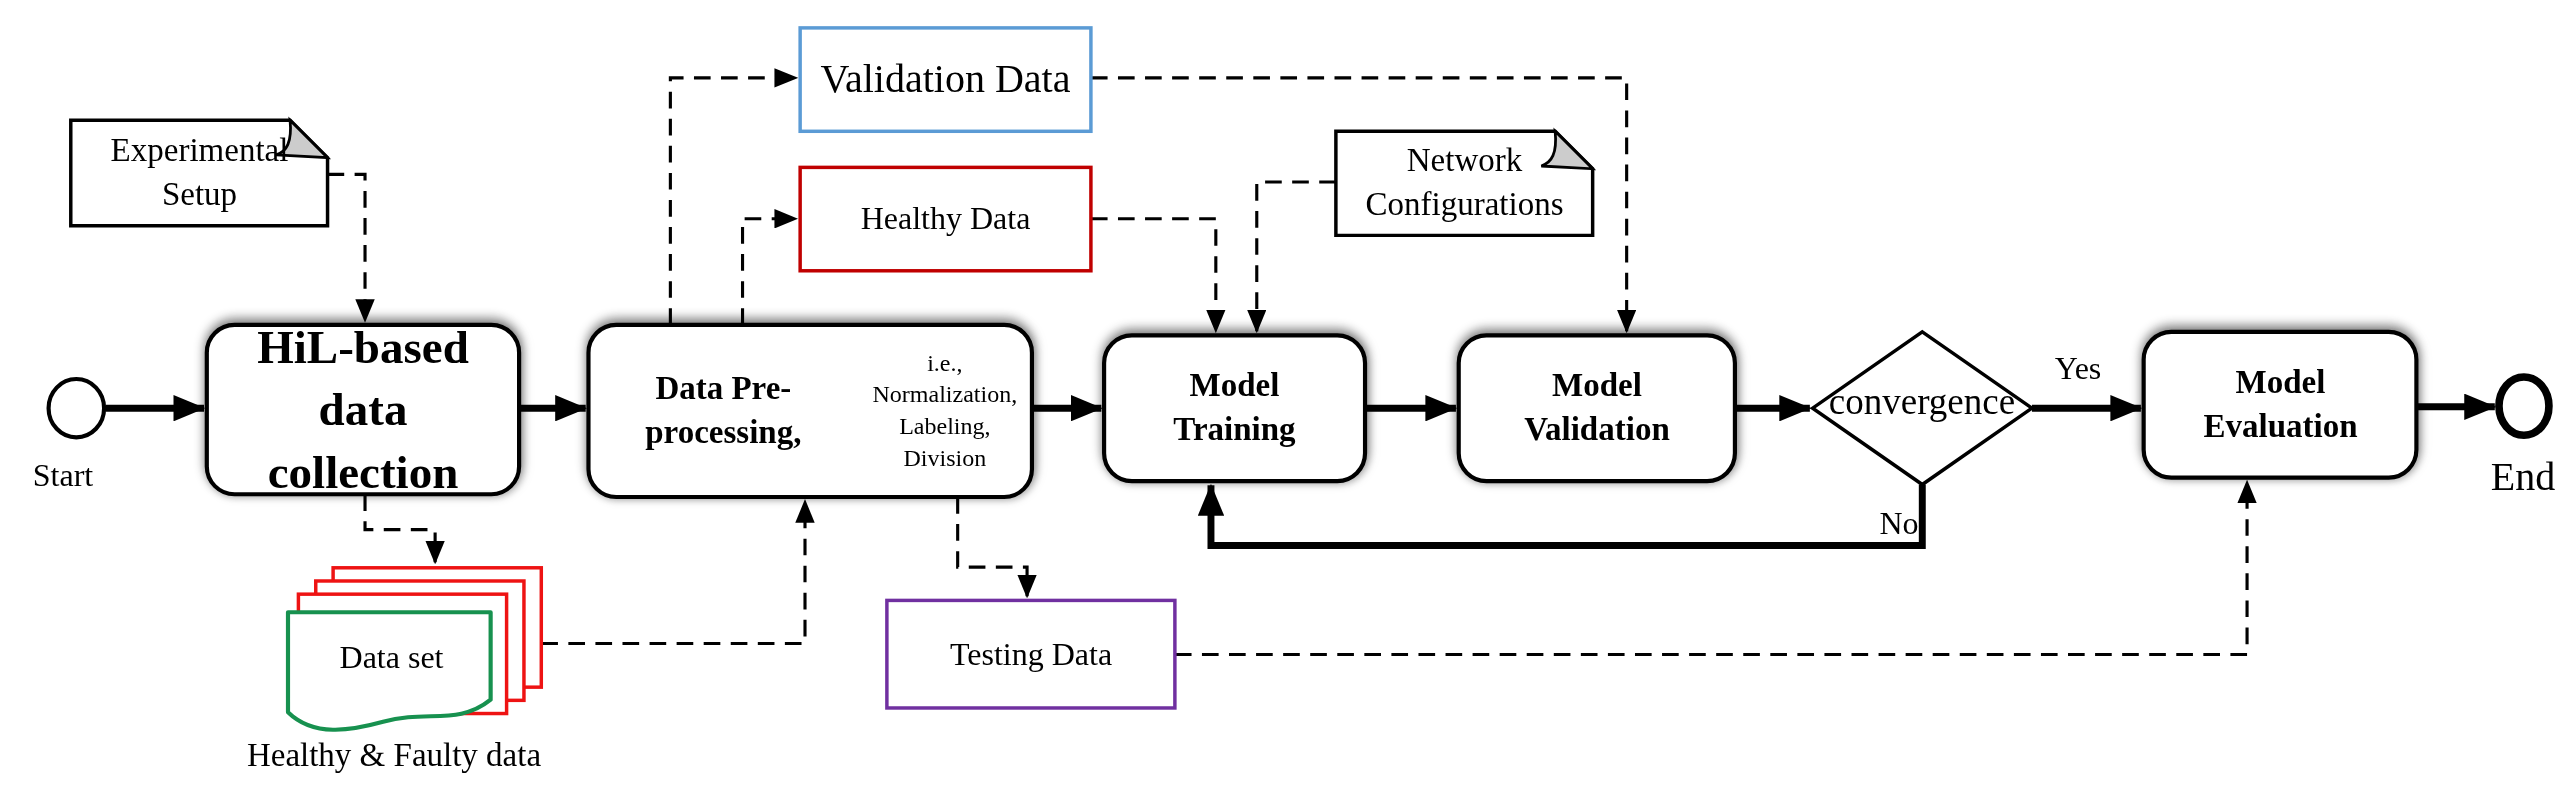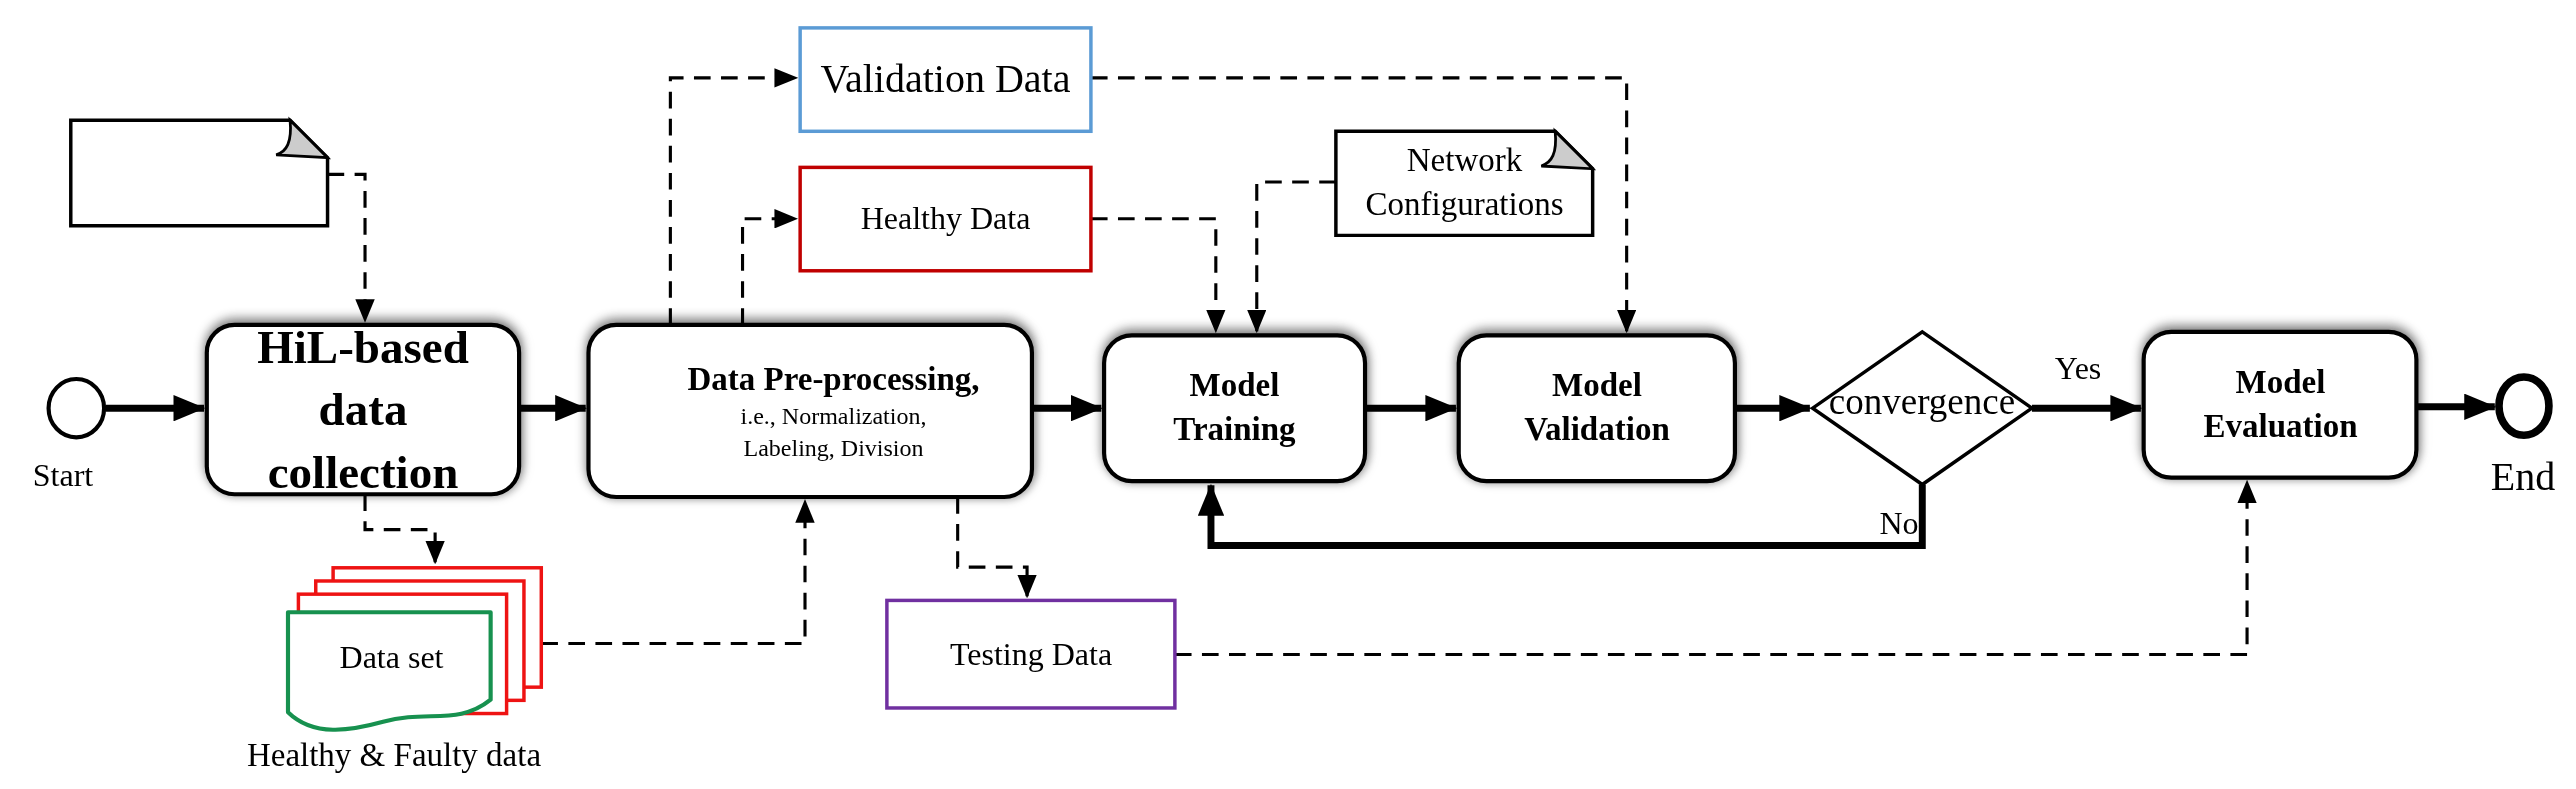--- a/index.html
+++ b/index.html
@@ -14,21 +14,21 @@
   .lbl{
     position:absolute;
     display:flex;align-items:center;justify-content:center;
     text-align:center;
     white-space:pre-line;
     color:#000;
     line-height:1.32;
     pointer-events:none;
   }
   .bold{font-weight:700;}
-  .col{flex-direction:column;margin-left:24px;}
+  .col{flex-direction:row;}
 </style>
 </head>
 <body>
 
 <div id="canvas">
 
   <svg id="shapes" width="2576" height="790" viewBox="0 0 3712 1138">
     <defs>
       <marker id="mthick" markerUnits="userSpaceOnUse" markerWidth="46" markerHeight="38" refX="44" refY="19" orient="auto">
         <path d="M0,0 L46,19 L0,38 Z" fill="#000"></path>
@@ -120,20 +120,22 @@
 
   <div class="lbl" style="left:2033px;top:350px;width:90px;height:36px;font-size:32px;">Yes</div>
 
   <div class="lbl" style="left:1854px;top:505px;width:90px;height:36px;font-size:32px;">No</div>
 
   <div class="lbl bold" style="left:2144px;top:332px;width:273px;height:146px;font-size:33px;">Model
 Evaluation</div>
 
   <div class="lbl" style="left:2471px;top:461px;width:104px;height:32px;font-size:40px;">End</div>
 
+  <div class="lbl" style="left:71px;top:120px;width:257px;height:105px;font-size:33px;">Experimental
+Setup</div>
 
   <div class="lbl" style="left:1336px;top:131px;width:257px;height:104px;font-size:33px;">Network
 Configurations</div>
 
   <div class="lbl" style="left:800px;top:28px;width:291px;height:103px;font-size:40px;">Validation Data</div>
 
   <div class="lbl" style="left:800px;top:167px;width:291px;height:103px;font-size:32px;">Healthy Data</div>
 
   <div class="lbl" style="left:887px;top:600px;width:288px;height:109px;font-size:32px;">Testing Data</div>
 

